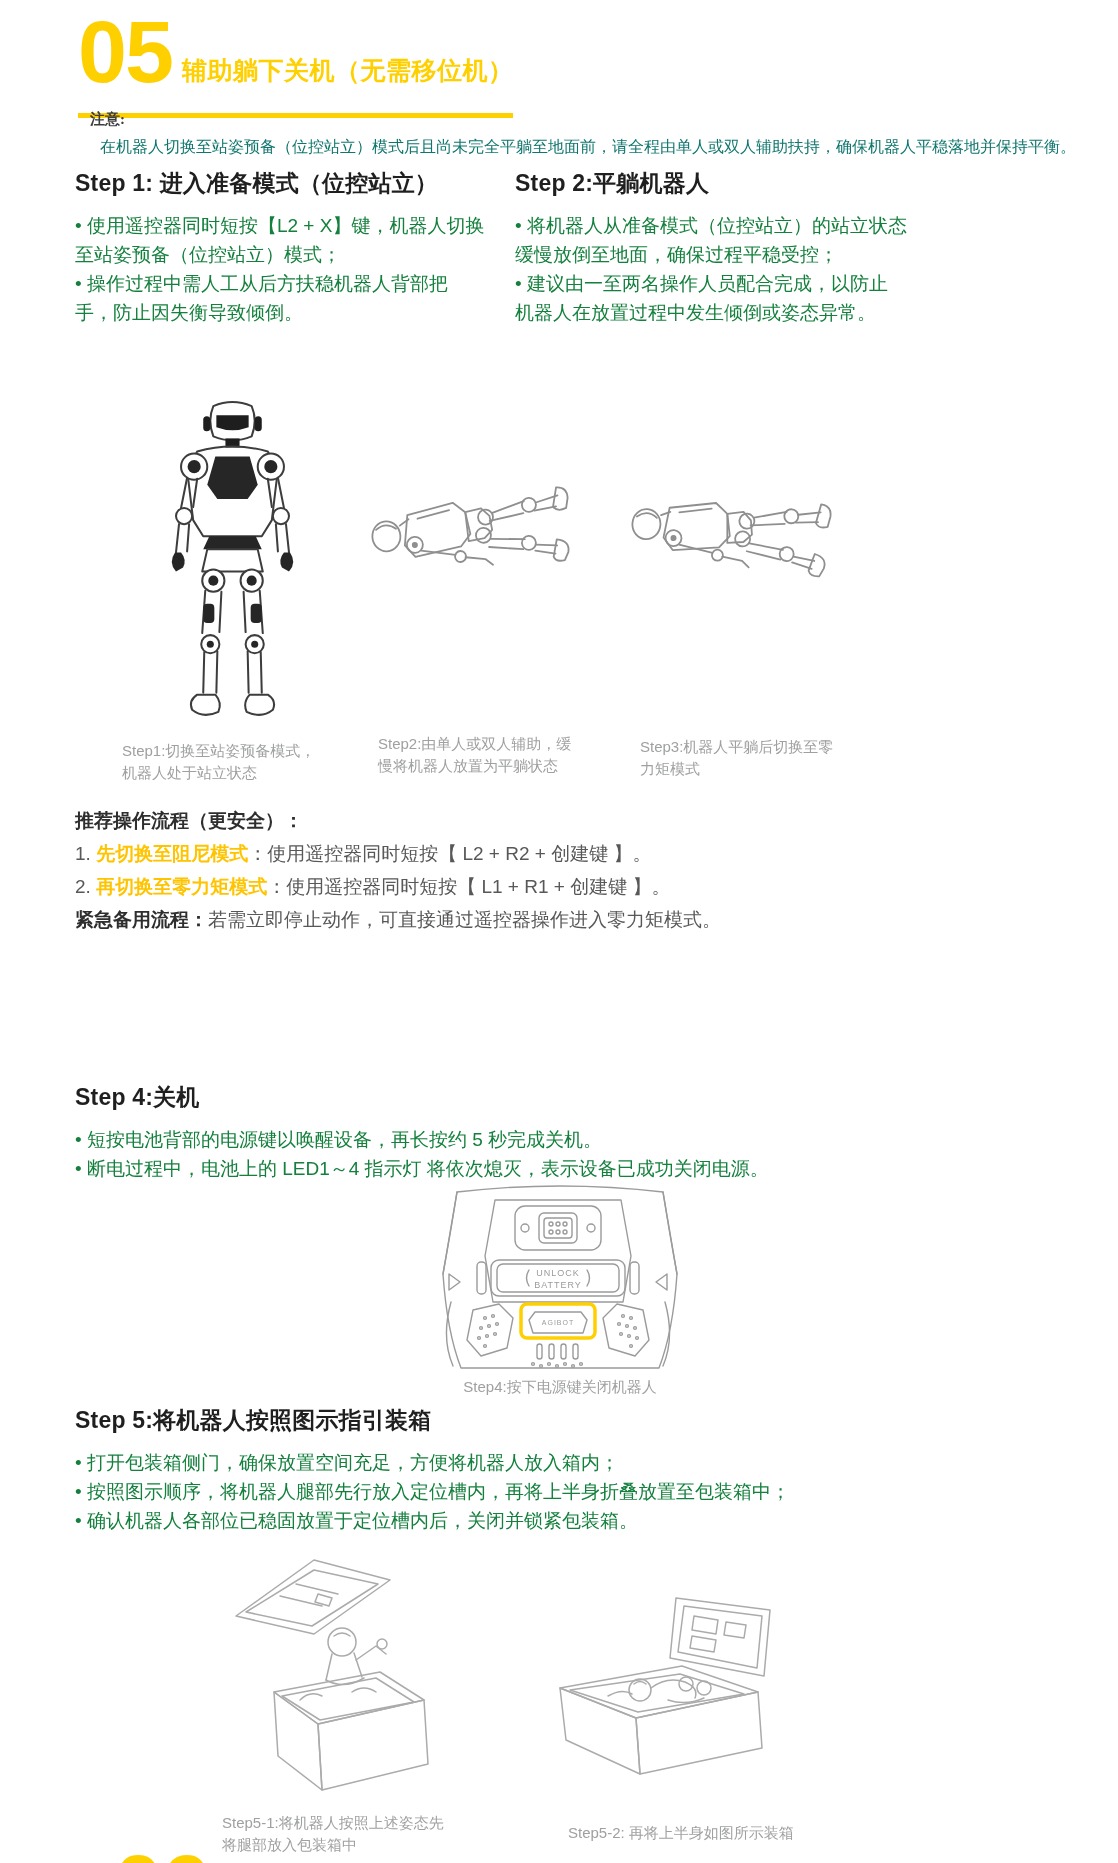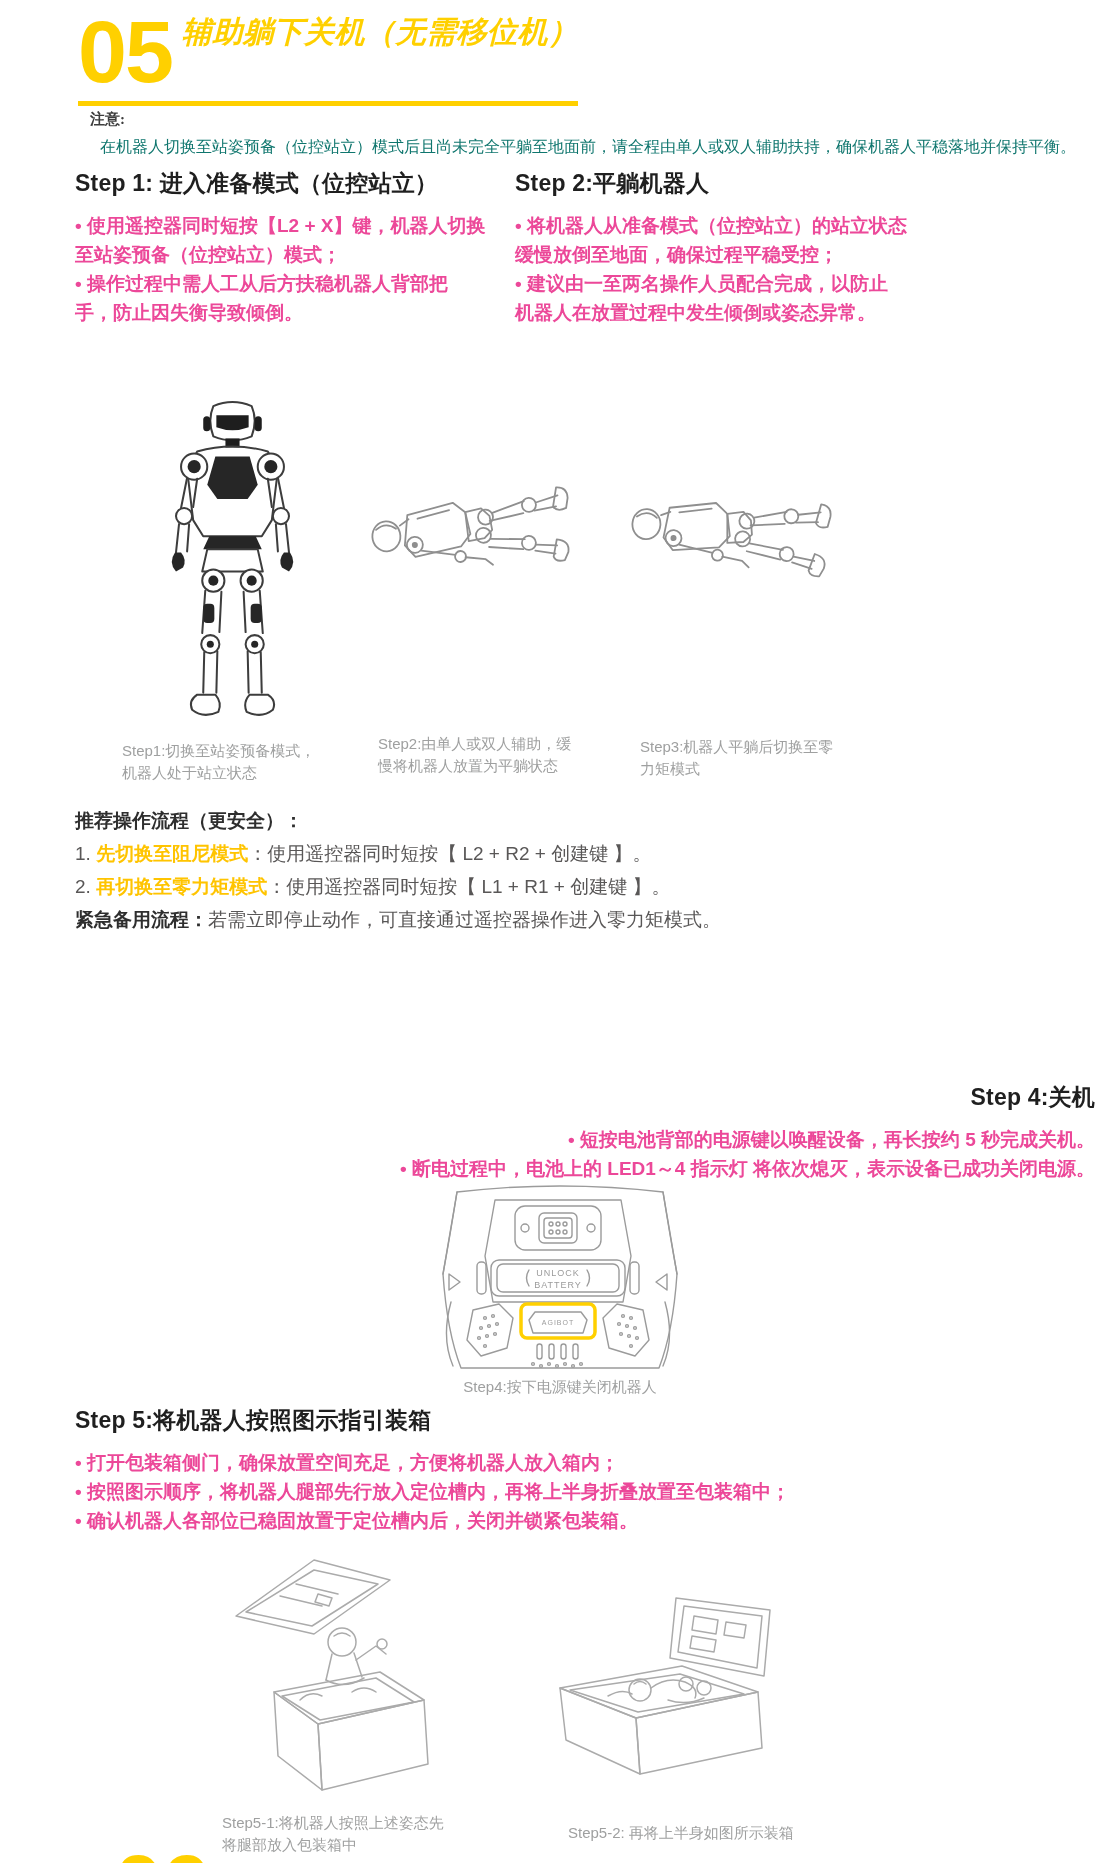--- a/index.html
+++ b/index.html
@@ -1,39 +1,39 @@
 <!DOCTYPE html>
 <html><head>
 <meta charset="utf-8">
 <style>
   html,body{margin:0;padding:0;background:#ffffff;}
   body{font-family:"Liberation Sans","DejaVu Sans",sans-serif;}
   .page{position:relative;width:1118px;height:1863px;background:#fff;overflow:hidden;}
 
   
-  .sec-head{position:absolute;left:78px;top:12px;display:flex;gap:10px;
-            border-bottom:5px solid #FFD000;padding-bottom:8px;}
+  .sec-head{position:absolute;left:78px;top:12px;display:flex;align-items:flex-end;gap:10px;
+            border-bottom:5px solid #FFD000;padding-bottom:20px;}
   .big-num{font-size:88px;line-height:0.92;font-weight:700;color:#FFD000;letter-spacing:-2px;}
-  .sec-title{font-size:30px;font-weight:800;color:#FFD000;padding-bottom:6px;letter-spacing:0.5px;font-style:italic;}
+  .sec-title{font-size:25px;font-weight:800;color:#FFD000;padding-bottom:6px;letter-spacing:0.5px;}
 
   .next-num{position:absolute;left:114px;top:1846px;font-size:88px;line-height:0.92;font-weight:700;color:#FFD000;letter-spacing:-2px;}
 
   
   .notice{position:absolute;left:90px;top:110px;width:1022px;font-family:Liberation Serif, serif;}
   .notice b{display:block;font-size:15px;color:#3d3d3d;font-weight:800;}
   .notice p{margin:7px 0 0 10px;font-size:16px;line-height:22px;color:#0f766e;}
 
   h2{margin:0;font-size:23px;font-weight:800;color:#1f1f1f;letter-spacing:0.2px;}
-  .body-txt{margin:12px 0 0;font-size:19px;line-height:29px;color:#ec4899;white-space:pre-line;font-weight:bold;}
+  .body-txt{margin:12px 0 0;font-size:19px;line-height:29px;color:#15803d;white-space:pre-line;}
   .body-txt + .body-txt{margin-top:0;}
 
   .step1{position:absolute;left:75px;top:168px;width:440px;}
   .step2{position:absolute;left:515px;top:168px;width:420px;}
   .step3{position:absolute;left:75px;top:300px;width:1040px;}
-  .step4{position:absolute;left:75px;top:1082px;width:1020px;text-align:right;}
+  .step4{position:absolute;left:75px;top:1082px;width:1020px;}
   .step5{position:absolute;left:75px;top:1405px;width:1020px;}
 
   
   .fig{position:absolute;}
   .caption{position:absolute;font-size:15px;line-height:22px;color:#9FA0A0;white-space:pre-line;}
   .cap-center{text-align:center;}
 
   
   .recommend{position:absolute;left:75px;top:804px;width:940px;}
   .recommend h3{margin:0;font-size:19px;line-height:33px;font-weight:800;color:#2e2e2e;}

